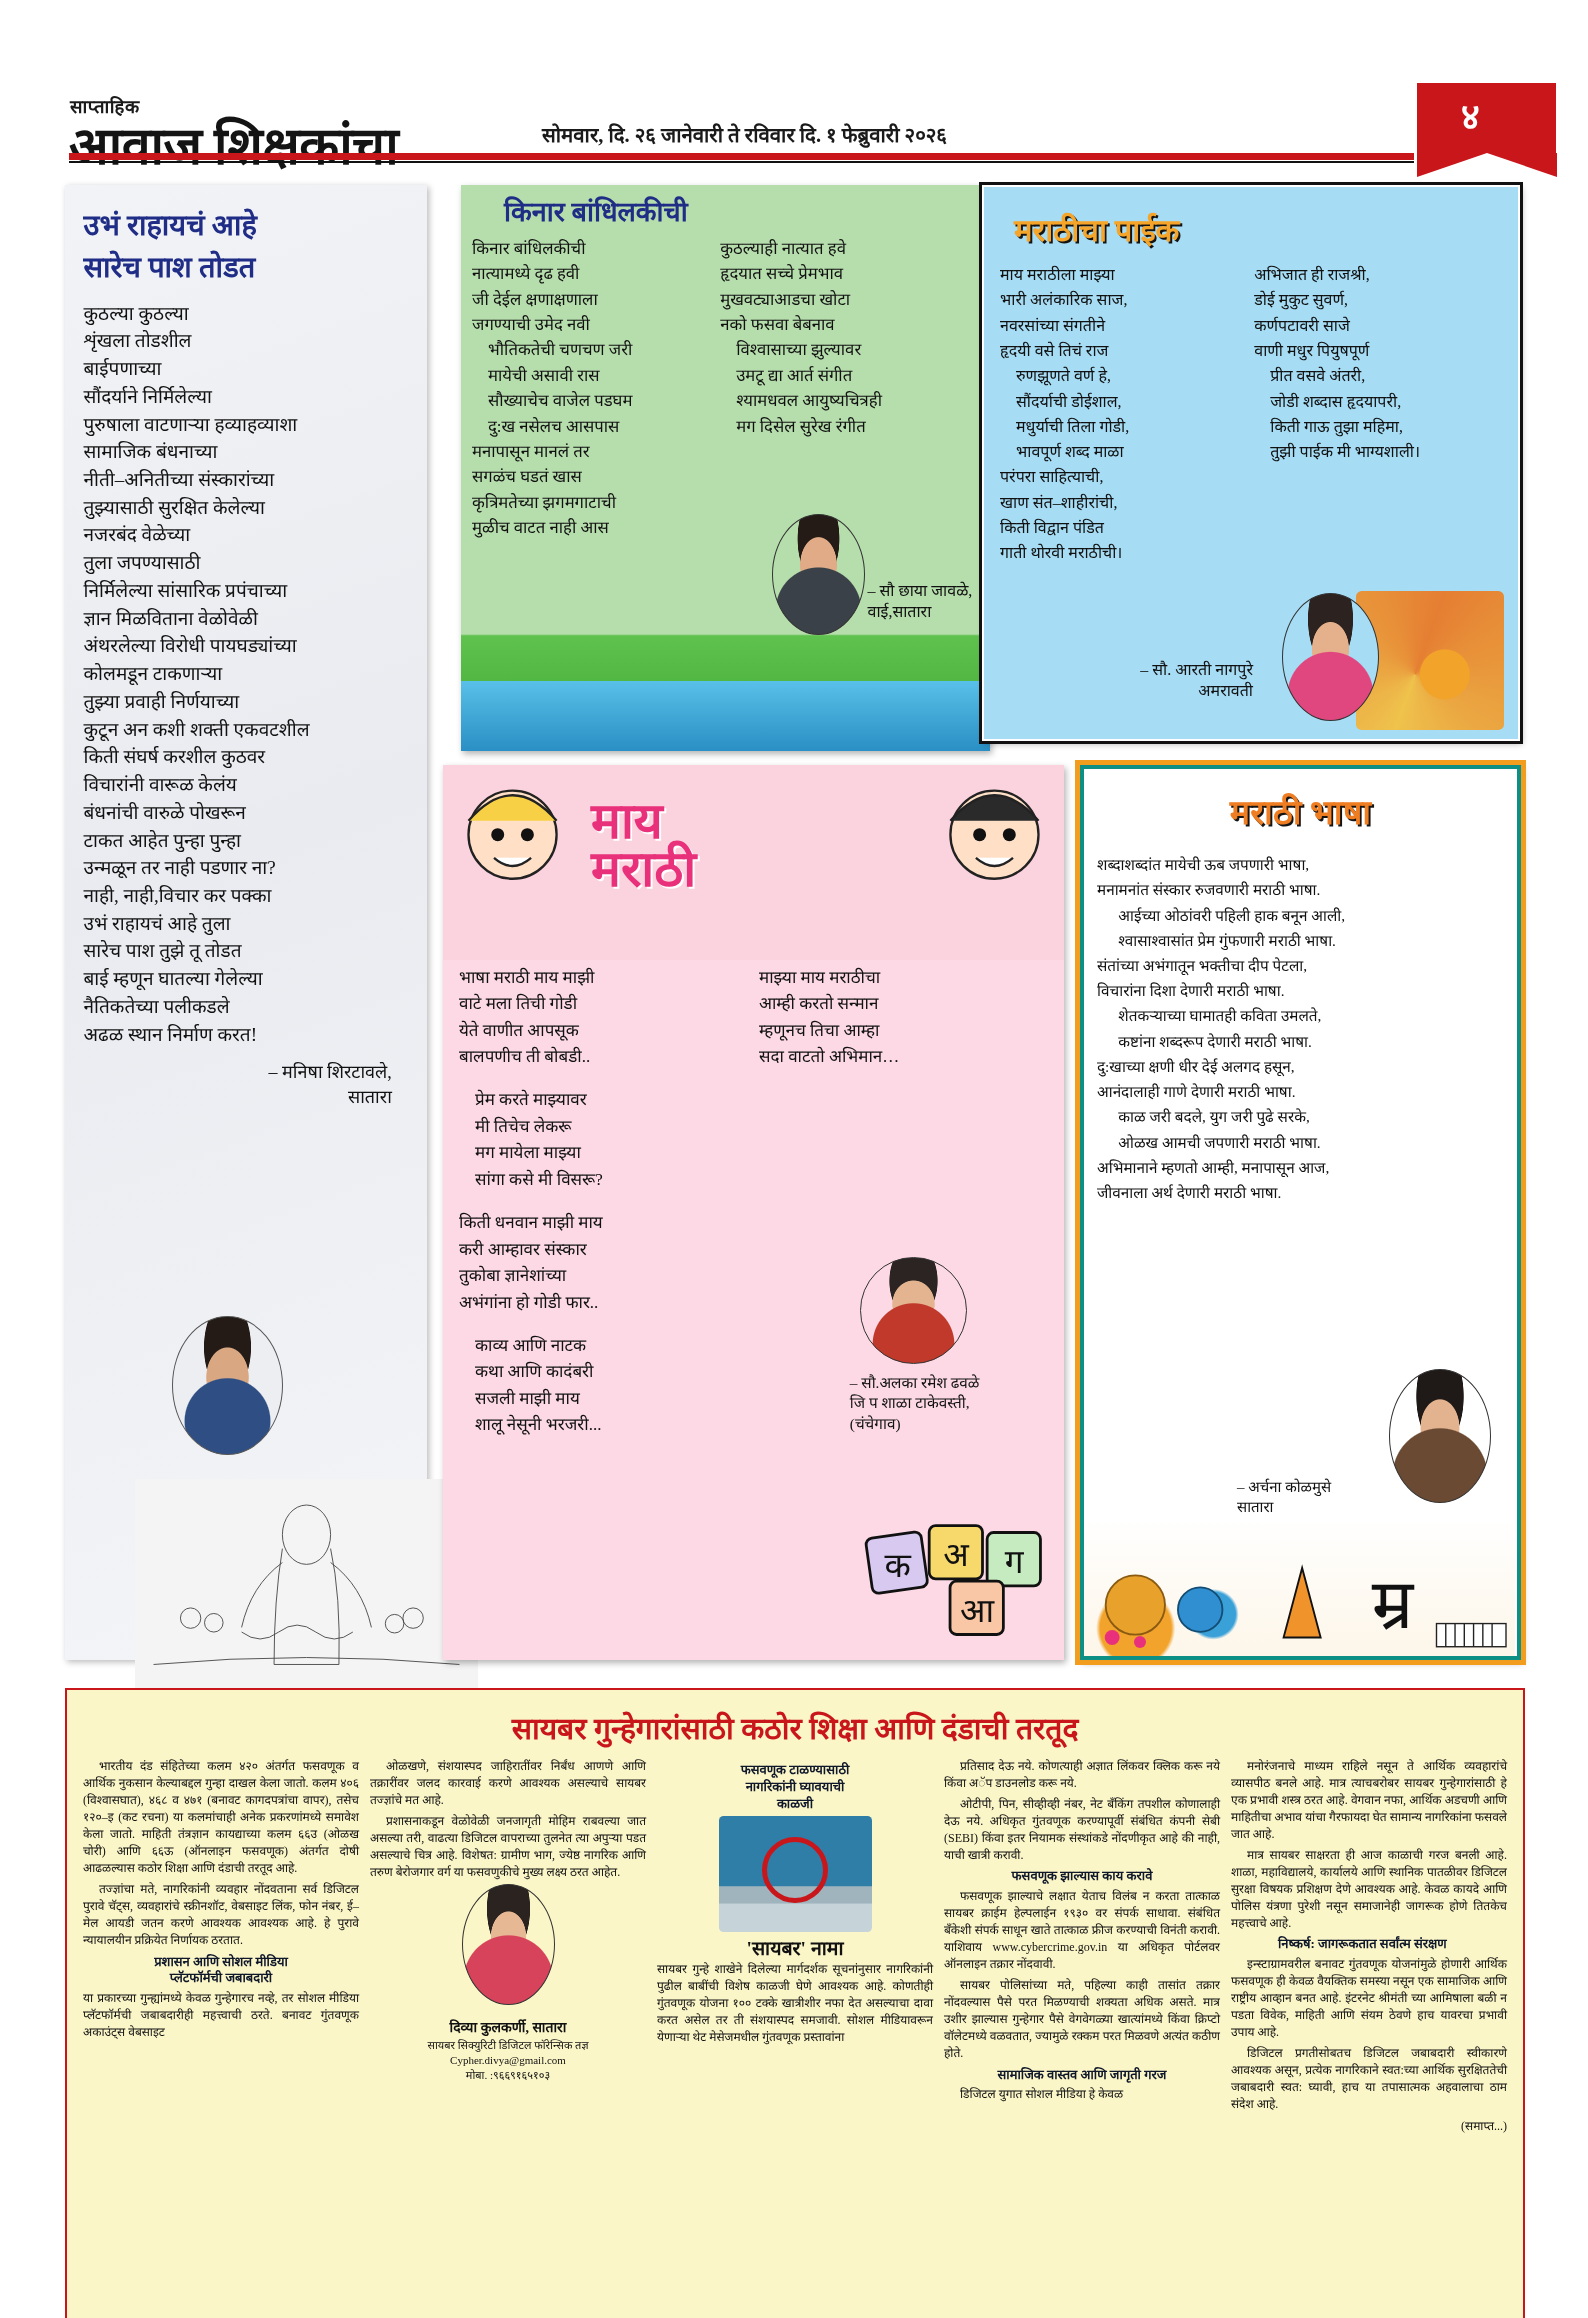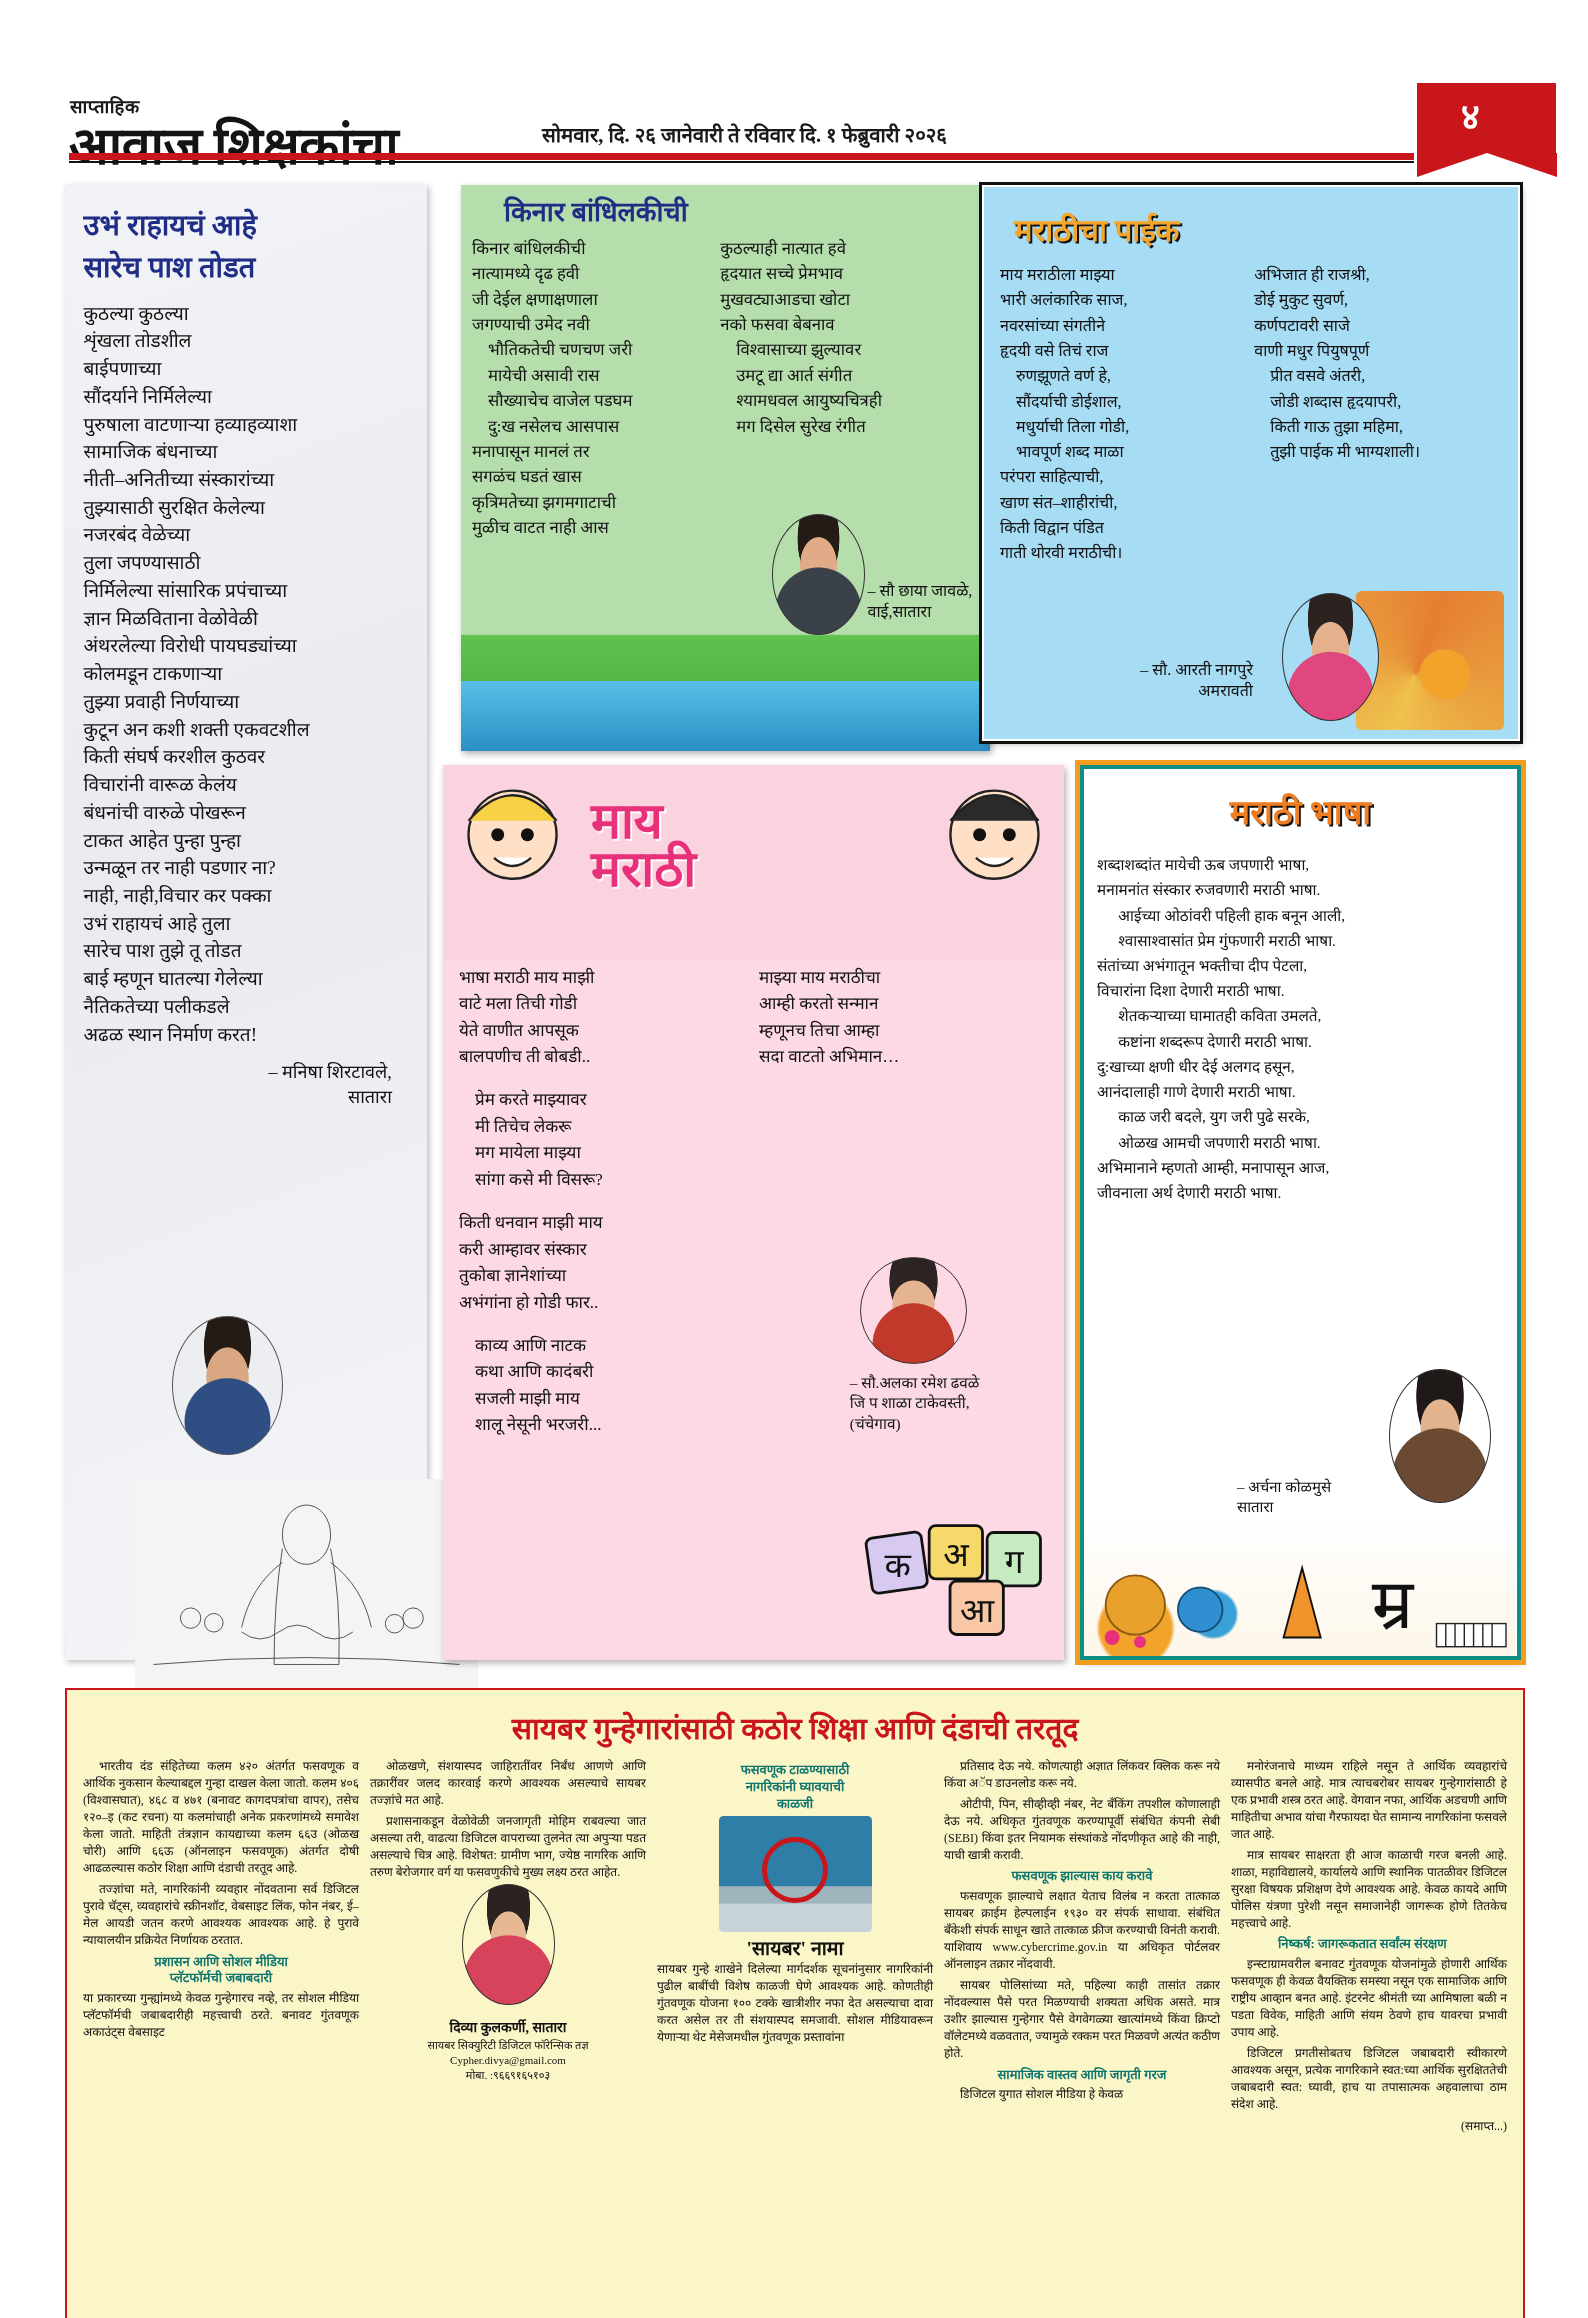--- a/index.html
+++ b/index.html
@@ -185,21 +185,21 @@
   
   .article { position:absolute; left:65px; top:1688px; width:1460px; height:723px;
     background:#fbf6c8; border:2.8px solid #c9161b; padding:13px 16px 4.6px 16px; }
   .art-head { color:#c9161b; font-size:30px; font-weight:700; text-align:center;
     font-family:"Liberation Serif", serif; margin:3.7px 0 10.2px 0; }
   .art-cols { display:flex; gap:11px; }
   .art-col { width:25%; }
   .art-col p { font-size:12px; line-height:1.42; color:#111; text-align:justify;
     font-family:"Liberation Serif", serif; margin-bottom:3.7px; text-indent:16px;}
   .art-col p.noind { text-indent:0; }
-  .sub-red { color:#0f766e; font-weight:700; font-size:13px; text-align:center;
+  .sub-red { color:#0f172a; font-weight:700; font-size:13px; text-align:center;
     font-family:"Liberation Serif", serif; margin:4.6px 0 2.8px 0; line-height:1.3; }
   .sub-red.left { text-align:left;padding-left:47px; }
   .byline { text-align:center; font-size:14px; font-weight:700; color:#111;
     font-family:"Liberation Serif", serif; line-height:1.34; margin-top:14px; }
   .byline small { font-size:11px; font-weight:400; display:block; }
   .art-photo { width:93px; height:121px; margin:2.8px auto 1.9px auto;
     border-radius:50%; border:0.9px solid #333; overflow:hidden;
     background:
       radial-gradient(circle at 50% 80%, #d6435b 0 42%, transparent 43%),
       radial-gradient(ellipse at 50% 44%, #e6b894 0 27%, transparent 28%),

